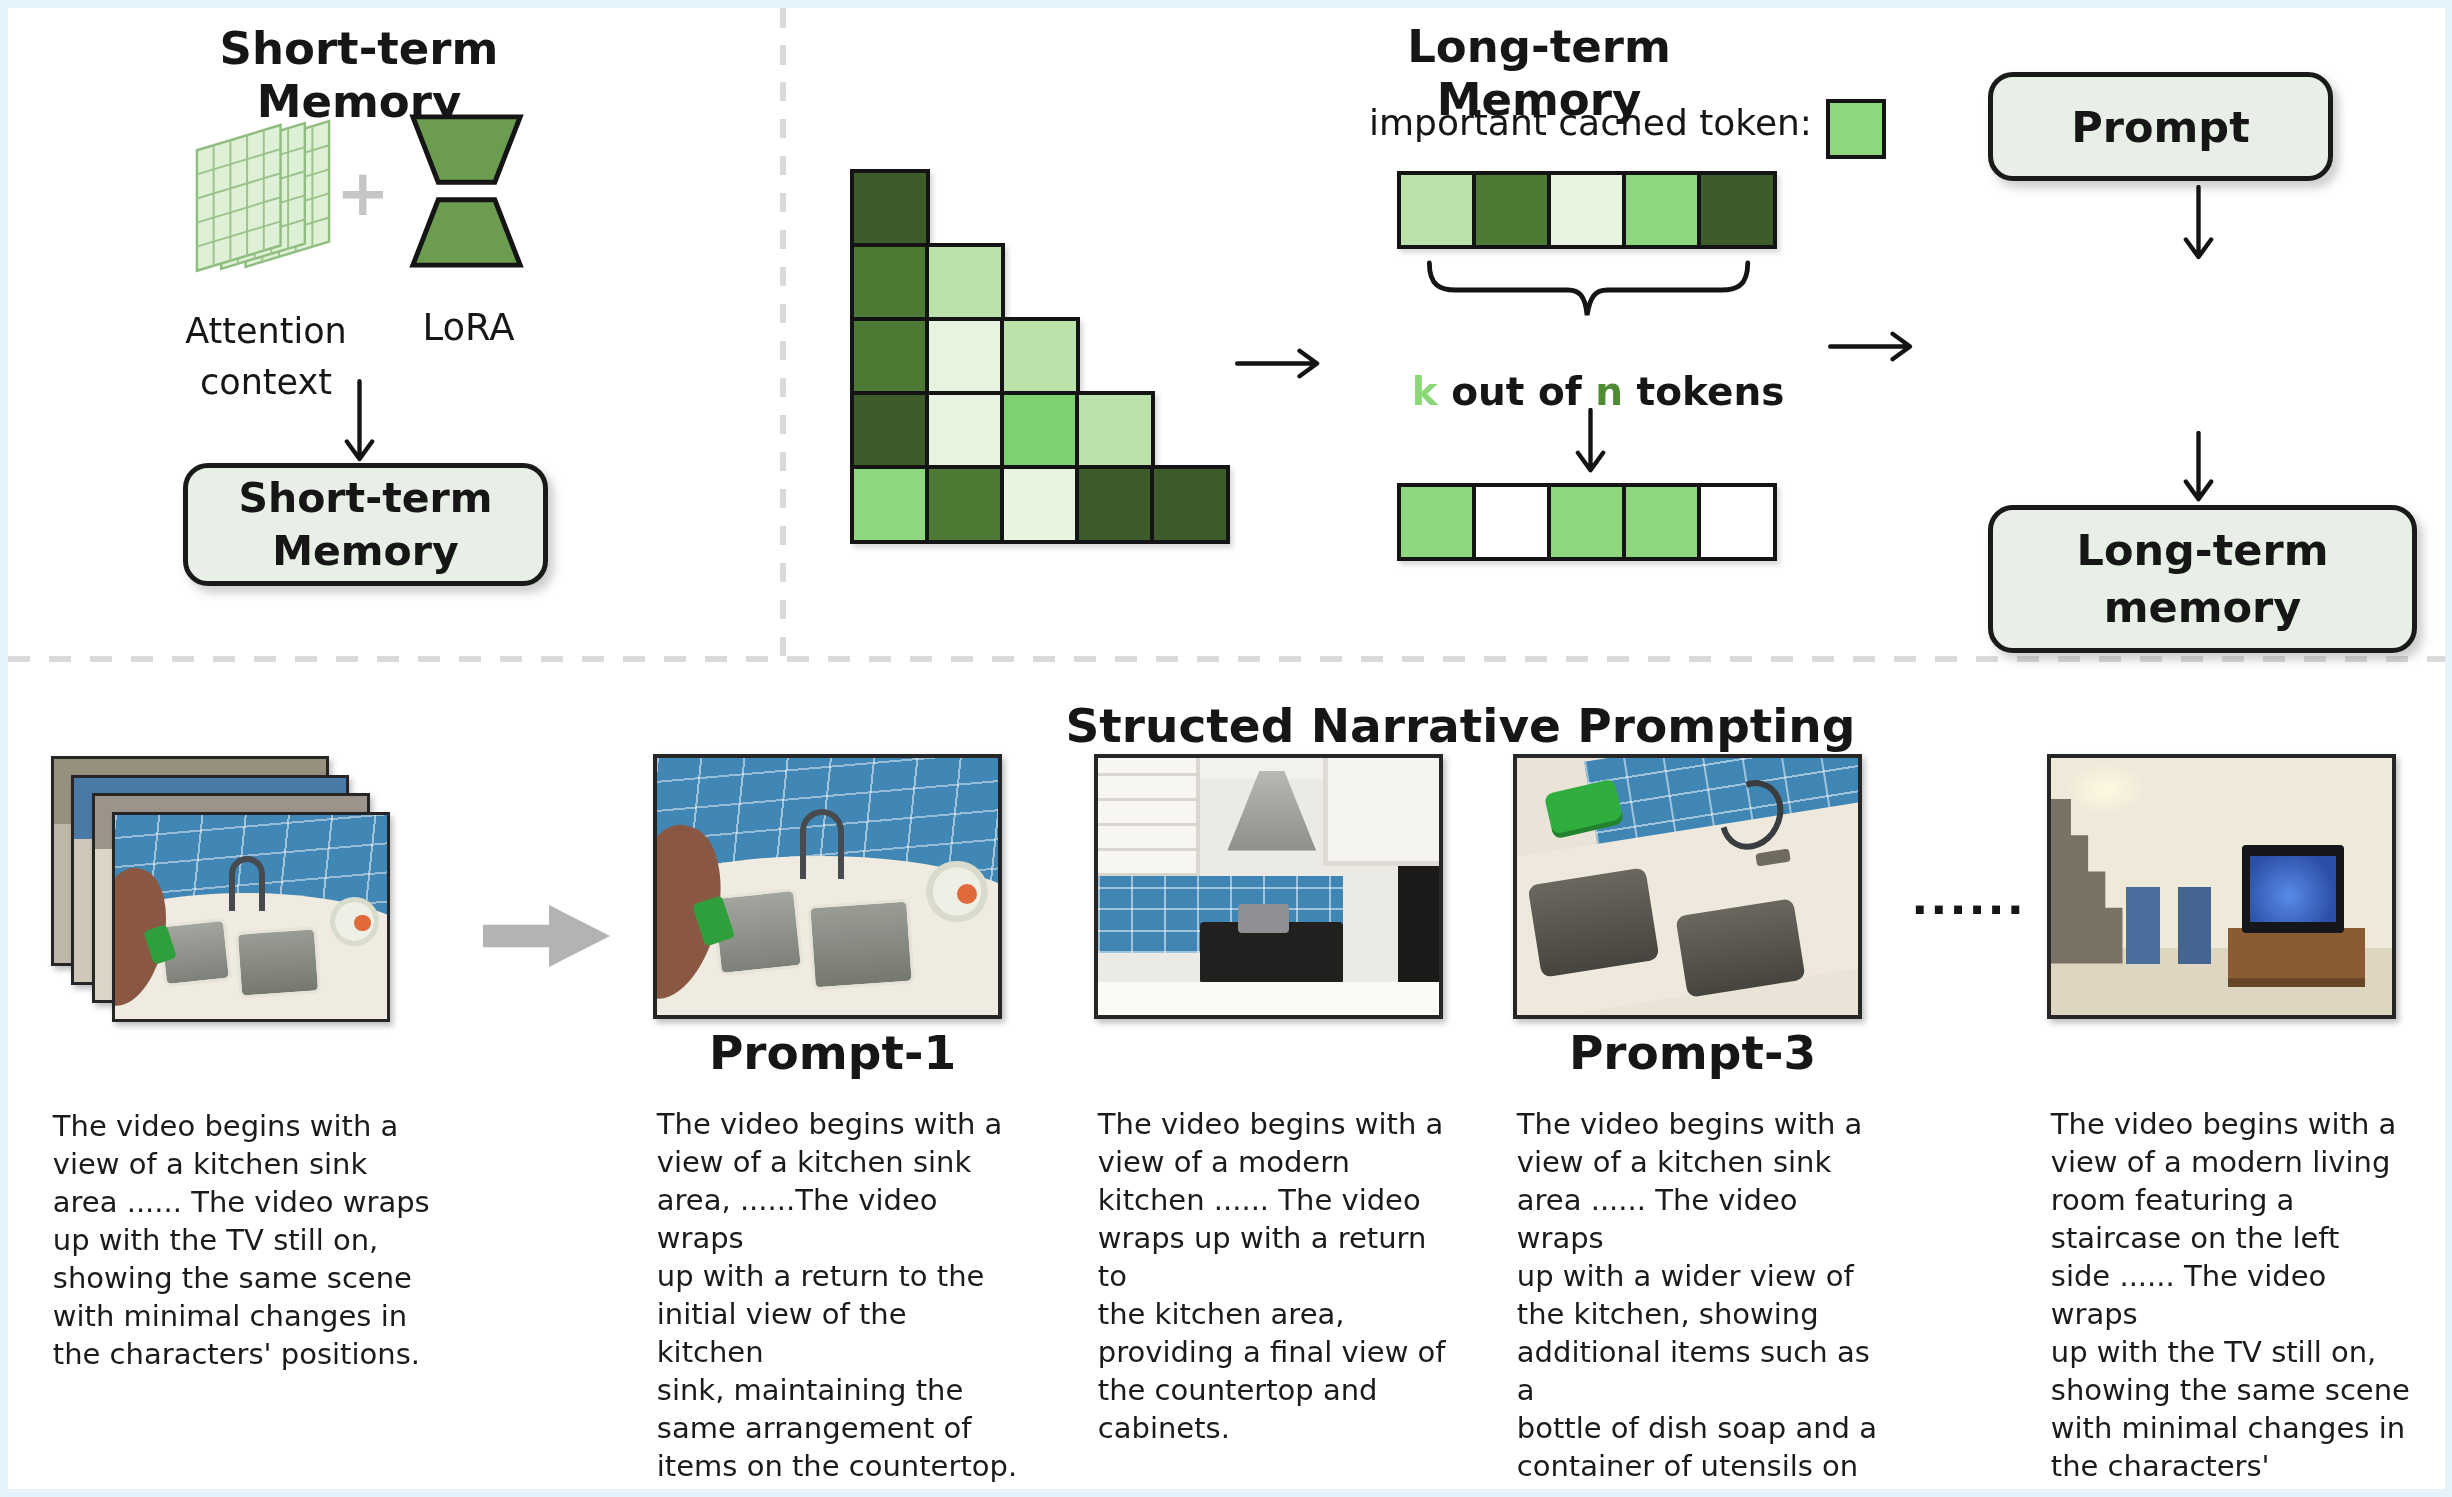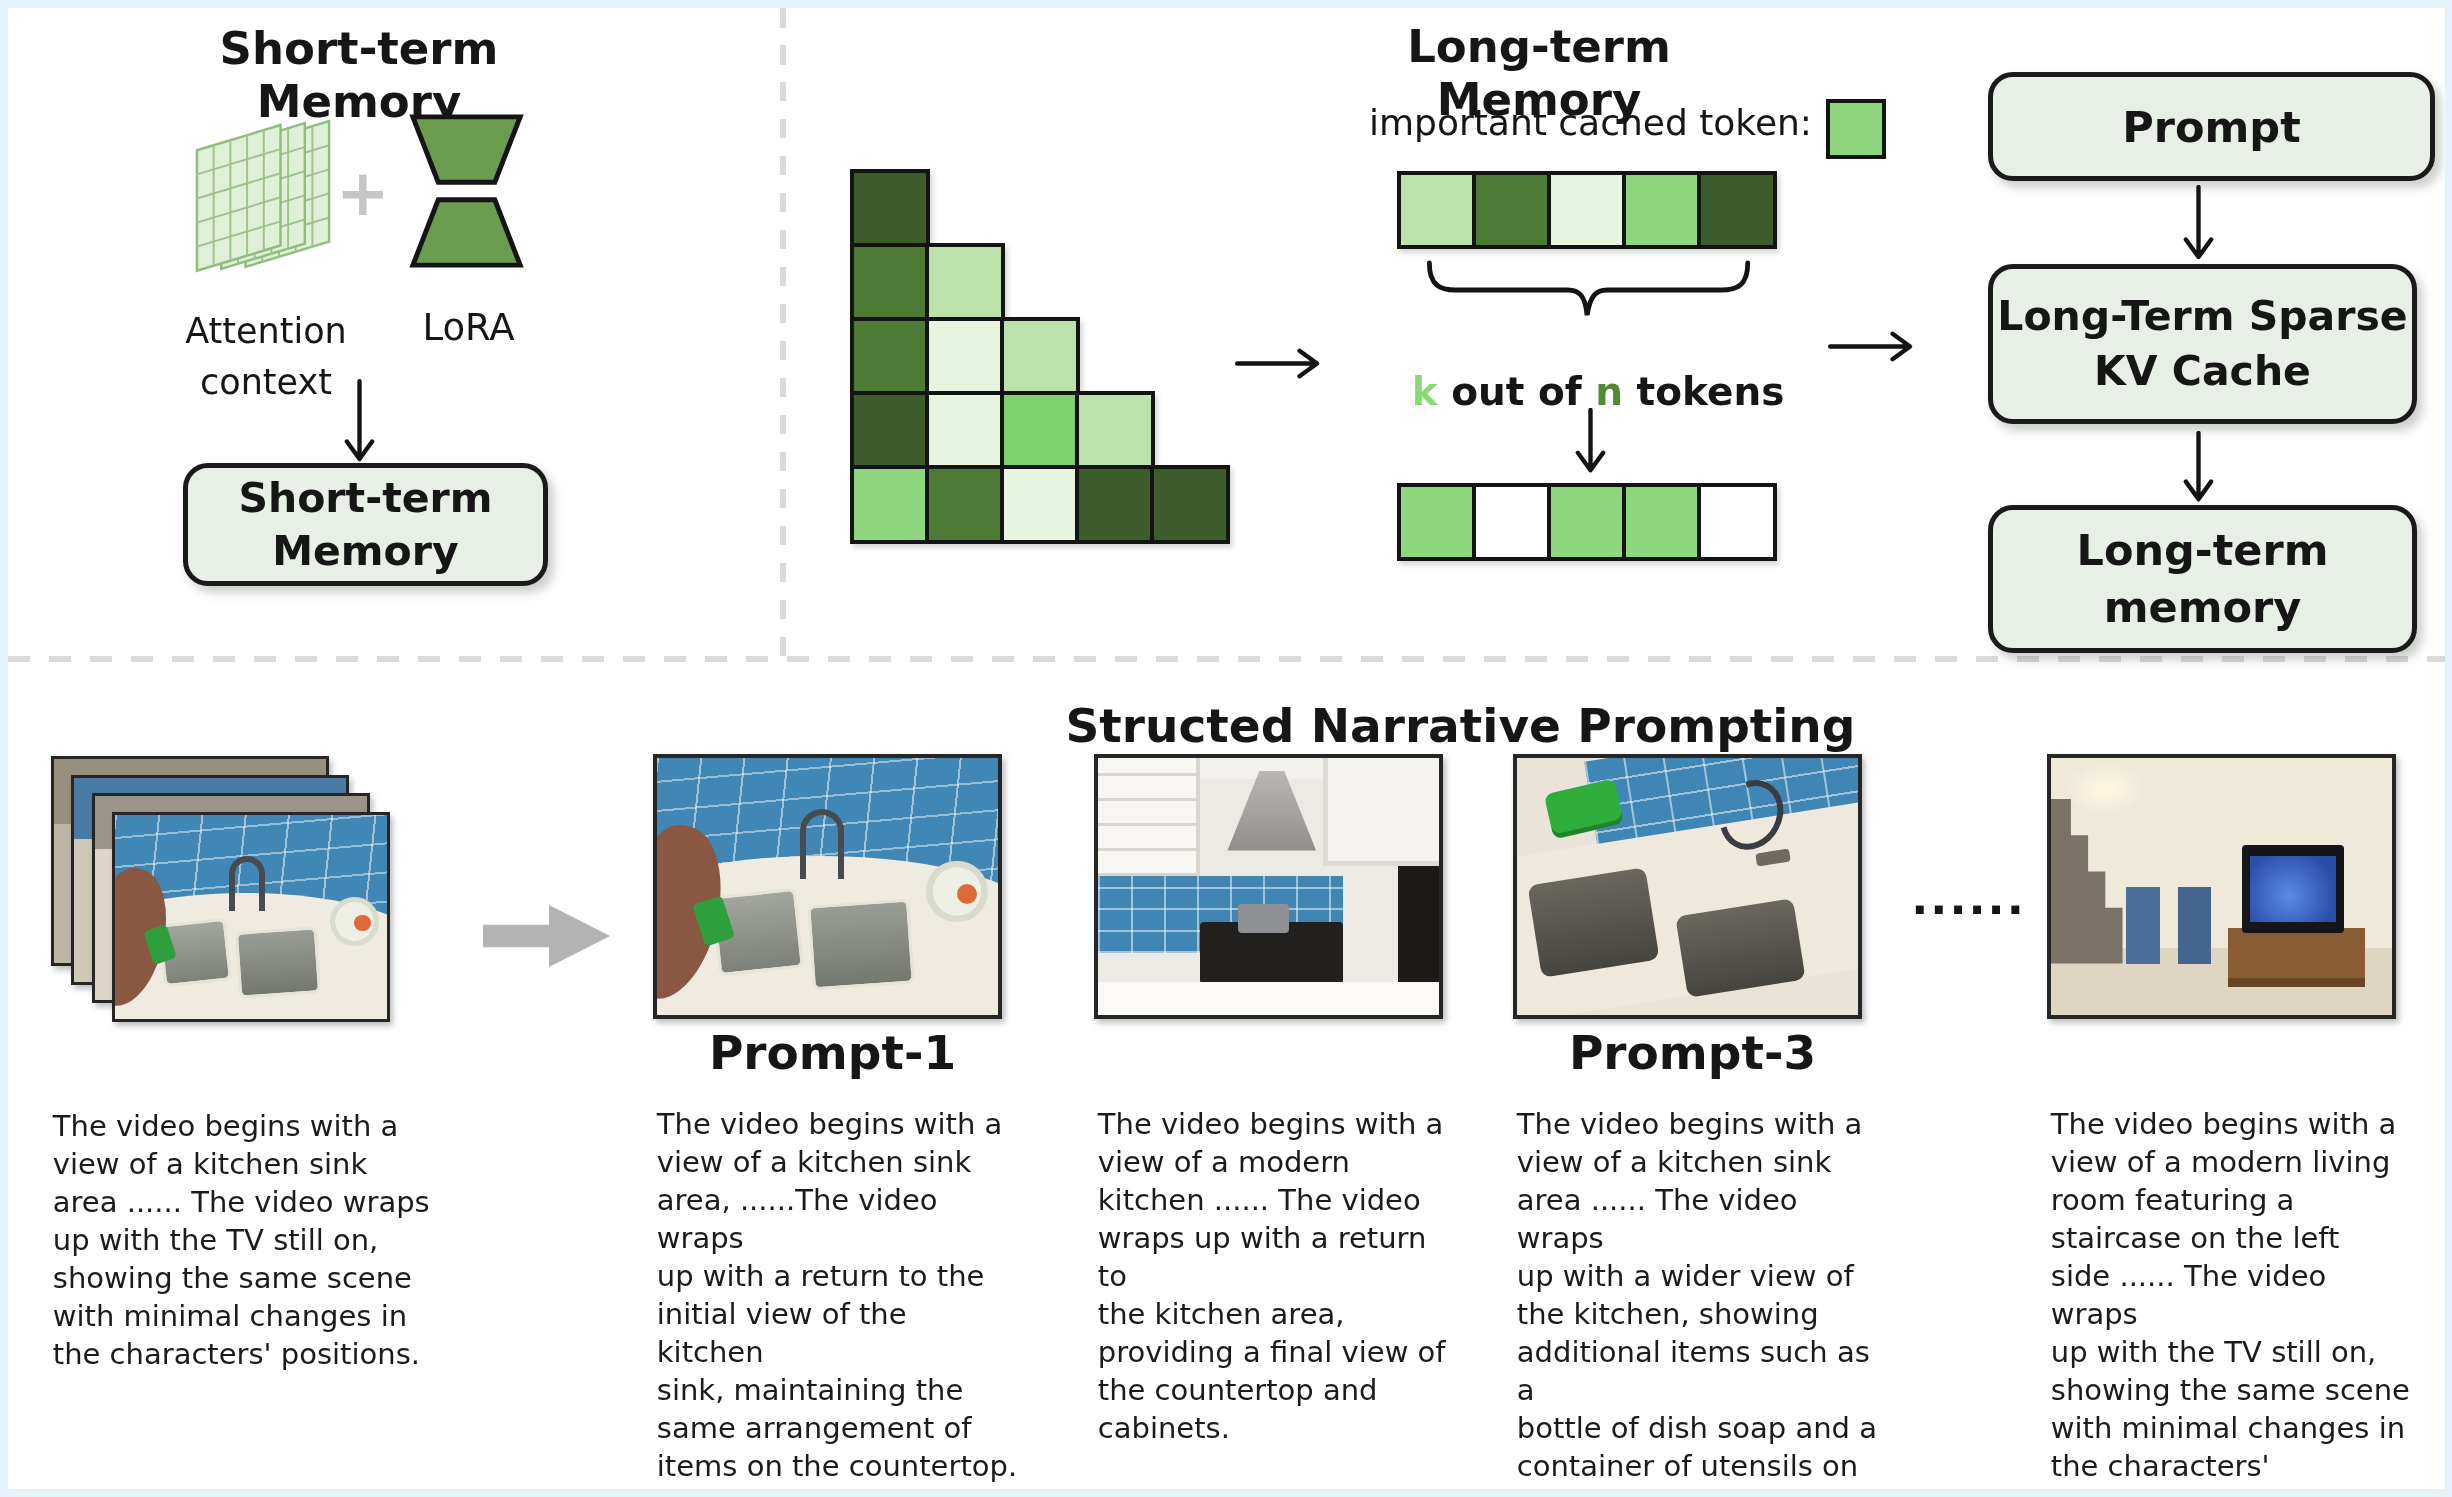--- a/index.html
+++ b/index.html
@@ -41,21 +41,21 @@
   .cached-row{left:1389px;top:163px;}
   .selected-row{left:1389px;top:475px;}
   .legend-caption{left:1258px;top:94px;width:546px;text-align:right;font-size:36px;}
   .legend-swatch{left:1818px;top:91px;width:60px;height:60px;border:4.9px solid #141414;}
   .brace{left:1416px;top:252px;}
   .sel-caption{left:1385px;top:361px;width:410px;text-align:center;font-size:39px;font-weight:600;}
   .k-arrow{left:1565px;top:400px;}
   .mid-arrow{left:1227px;top:337px;}
   .mid-arrow2{left:1820px;top:320px;}
   
-  .prompt-box{left:1980px;top:64px;width:447px;height:109px;font-size:43px;}
+  .prompt-box{left:1980px;top:64px;width:345px;height:109px;font-size:43px;}
   .kv-box{left:1980px;top:256px;width:429px;height:160px;font-size:41px;line-height:55px;}
   .ltm-box{left:1980px;top:497px;width:429px;height:148px;font-size:43px;line-height:57px;}
   .pipe-arrow-a{left:2173px;top:177px;}
   .pipe-arrow-b{left:2173px;top:423px;}
   
   .sn-title{left:965px;top:690px;width:975px;font-size:47px;}
   .ncol{position:absolute;top:746px;width:371px;}
   .ncol-0{left:35px;top:748px;width:390px;}
   .ncol-1{left:639px;}
   .ncol-2{left:1080px;}
@@ -269,22 +269,20 @@
       <path d="M2,19 L82,19 M66,6 L84,19 L66,32" fill="none" stroke="#141414" stroke-width="4.5" stroke-linecap="round" stroke-linejoin="round"></path>
     </svg>
   </div>
 
   <div class="abs box prompt-box">Prompt</div>
   <div class="abs pipe-arrow-a">
     <svg width="35" height="78" viewBox="0 0 36 80">
       <path d="M18,2 L18,72 M5,56 L18,74 L31,56" fill="none" stroke="#141414" stroke-width="4.5" stroke-linecap="round" stroke-linejoin="round"></path>
     </svg>
   </div>
-  <div class="abs box kv-box">Long-Term Sparse
-KV Cache</div>
   <div class="abs pipe-arrow-b">
     <svg width="35" height="74" viewBox="0 0 36 76">
       <path d="M18,2 L18,68 M5,52 L18,70 L31,52" fill="none" stroke="#141414" stroke-width="4.5" stroke-linecap="round" stroke-linejoin="round"></path>
     </svg>
   </div>
   <div class="abs box ltm-box">Long-term
 memory</div>
 
   <div class="abs ttl sn-title">Structed Narrative Prompting</div>
   <div class="abs big-arrow"></div>

